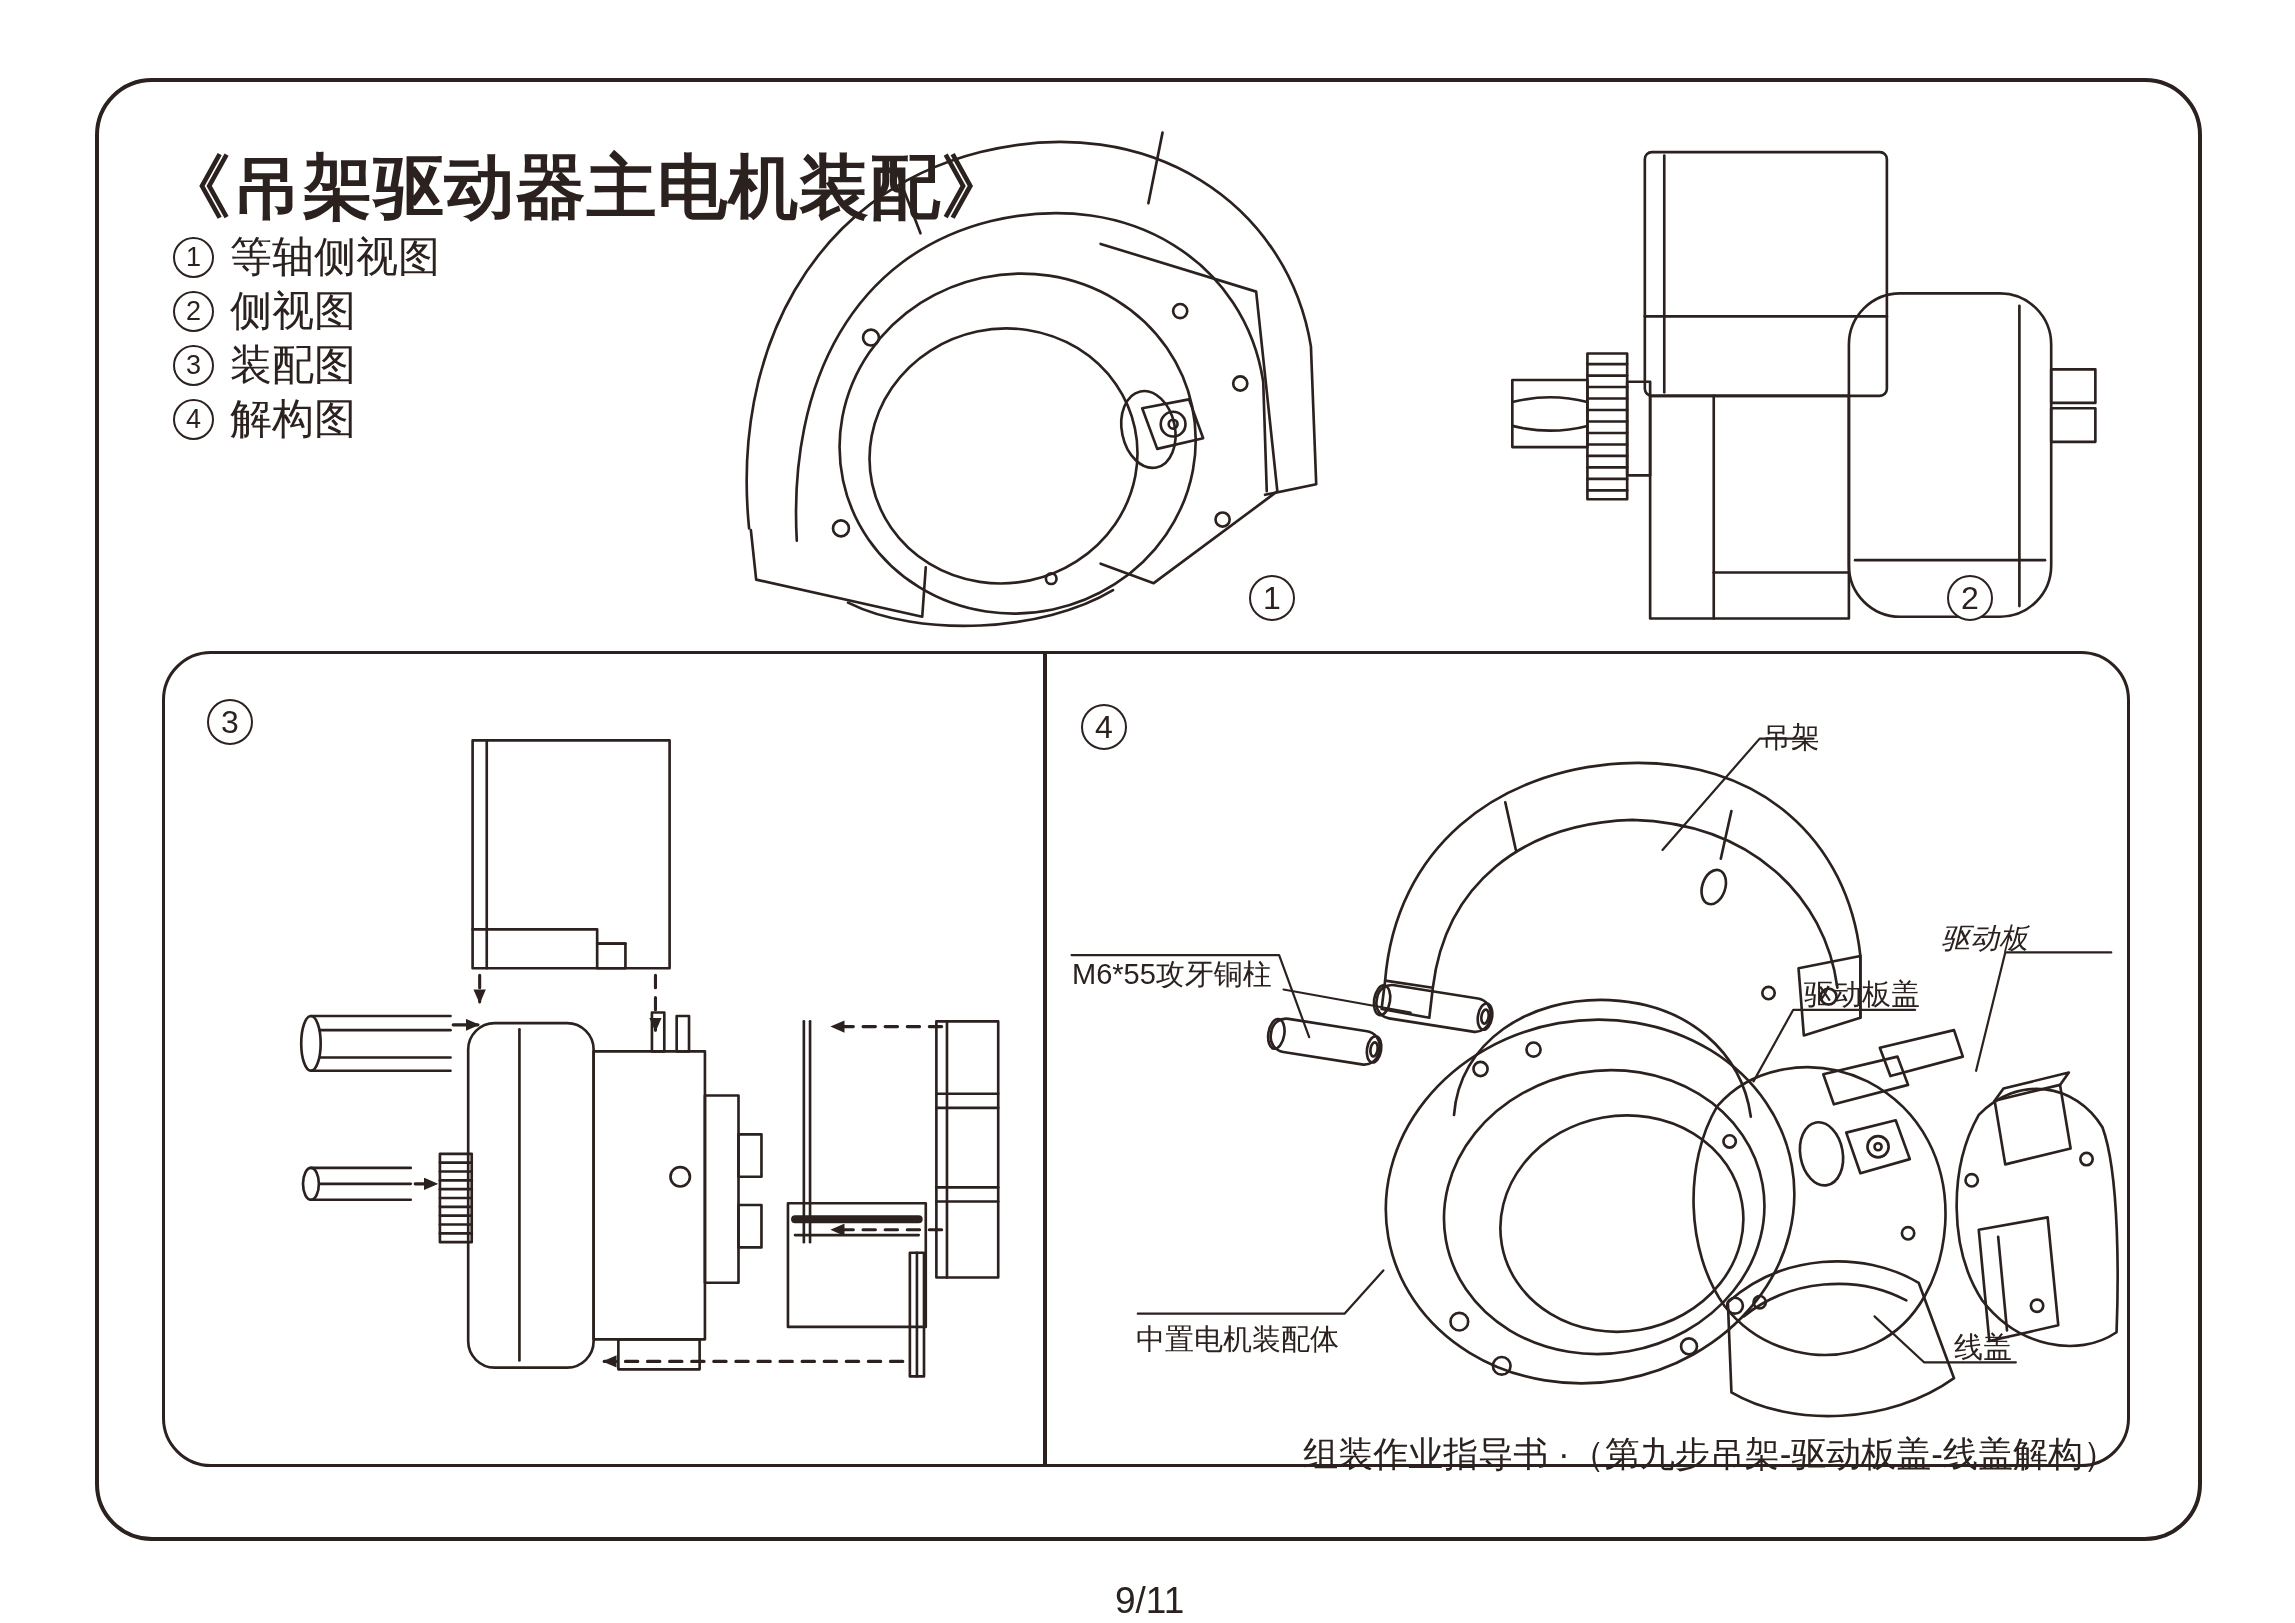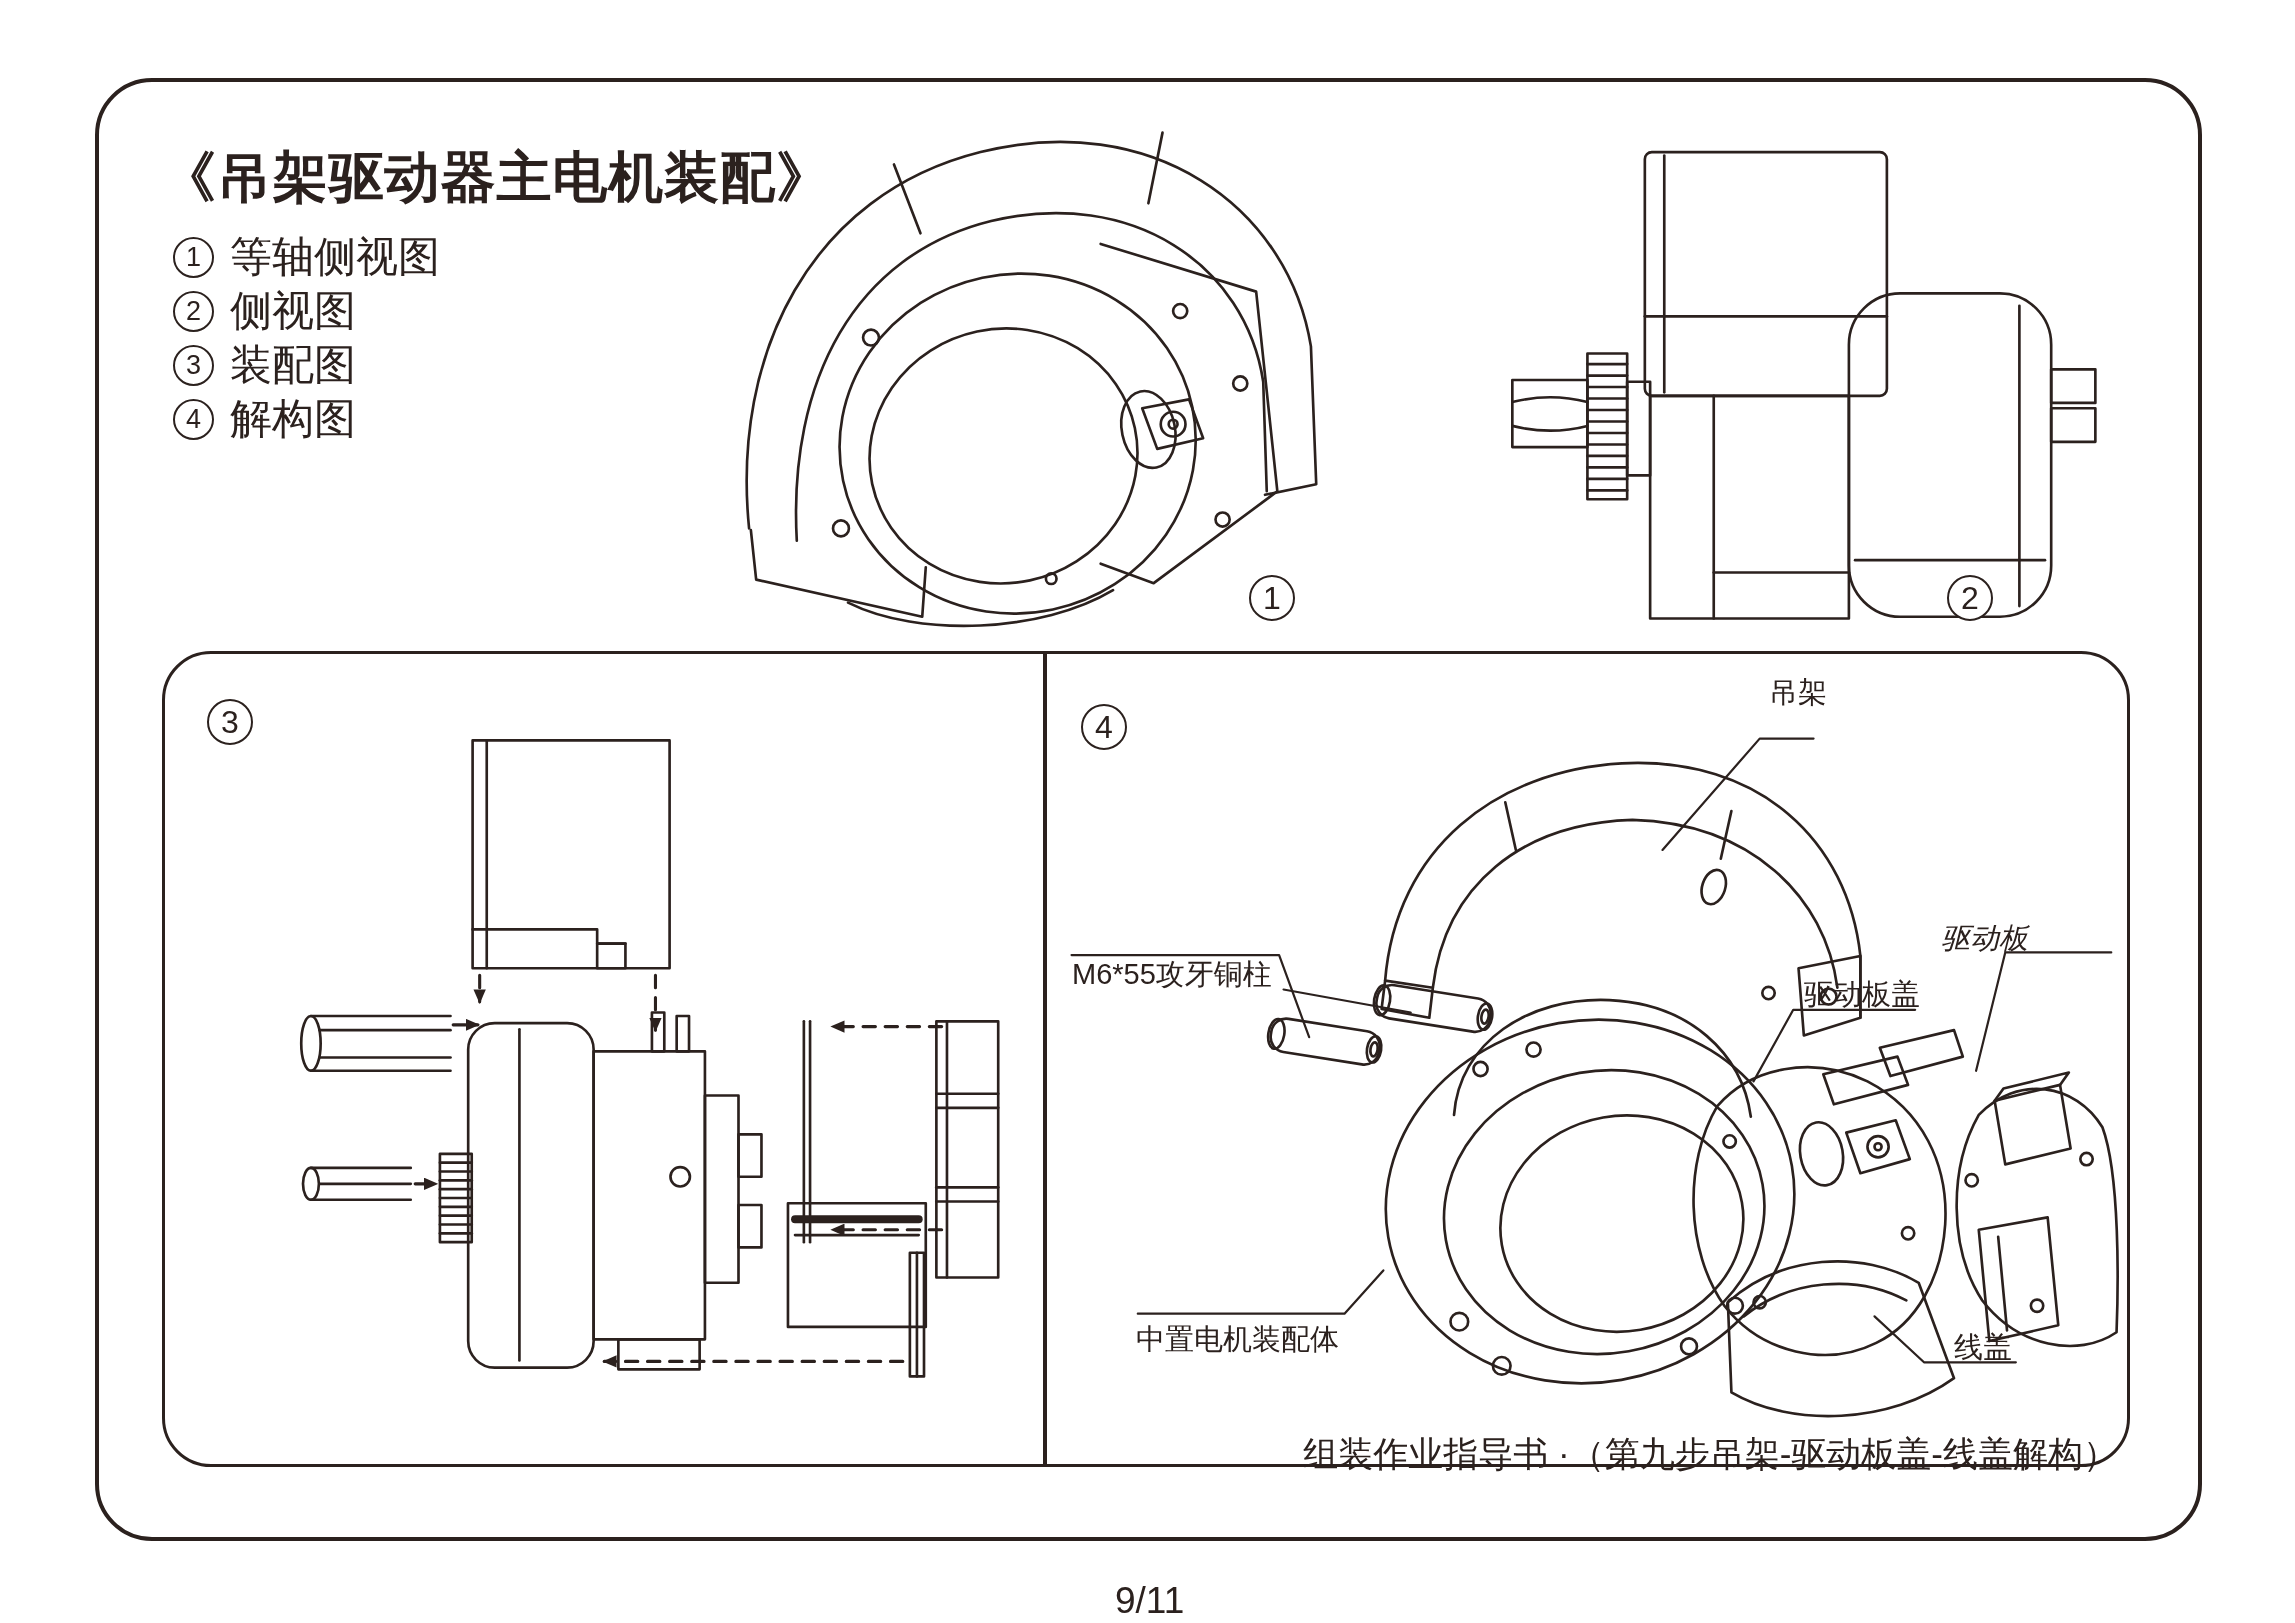--- a/index.html
+++ b/index.html
@@ -13,21 +13,21 @@
   }
   .detail-panel {
     position:absolute; left:162px; top:651px; width:1968px; height:816px;
     border:3.5px solid #2b211e; border-radius:49px; box-sizing:border-box;
   }
   .panel-divider {
     position:absolute; left:1043px; top:651px; width:3.5px; height:816px; background:#2b211e;
   }
   .title {
     position:absolute; left:161px; top:141px; margin:0;
-    font-size:55px; font-weight:bold; letter-spacing:0.9px; white-space:nowrap;
+    font-size:70px; font-weight:bold; letter-spacing:0.9px; white-space:nowrap;
   }
   .legend { position:absolute; left:173px; top:230px; margin:0; padding:0; list-style:none; }
   .legend li { display:flex; align-items:center; gap:16px; height:54px; font-size:42px; }
   .num-badge {
     box-sizing:border-box; flex:0 0 auto; width:41px; height:41px;
     border:2.7px solid #2b211e; border-radius:50%;
     display:flex; align-items:center; justify-content:center;
     font-size:27px; line-height:1;
   }
   .view-badge {
@@ -268,21 +268,21 @@
   </svg>
 
   <div class="detail-panel"></div>
   <div class="panel-divider"></div>
 
   <div class="view-badge" style="left:1249px; top:575px;">1</div>
   <div class="view-badge" style="left:1947px; top:575px;">2</div>
   <div class="view-badge" style="left:207px; top:699px;">3</div>
   <div class="view-badge" style="left:1081px; top:704px;">4</div>
 
-  <div class="part-label" style="left:1762px; top:673px;margin-left:7px;">吊架</div>
+  <div class="part-label" style="left:1762px; top:718px;">吊架</div>
   <div class="part-label" style="left:1072px; top:922px;margin-top:33px;">M6*55攻牙铜柱</div>
   <div class="part-label" style="left:1804px; top:975px;">驱动板盖</div>
   <div class="part-label" style="left:1941px; top:919px;font-style:italic;">驱动板</div>
   <div class="part-label" style="left:1136px; top:1320px;">中置电机装配体</div>
   <div class="part-label" style="left:1954px; top:1328px;">线盖</div>
 
   <div class="caption">组装作业指导书 ·（第九步吊架-驱动板盖-线盖解构）</div>
   <div class="page-num">9/11</div>
 
 </div>

